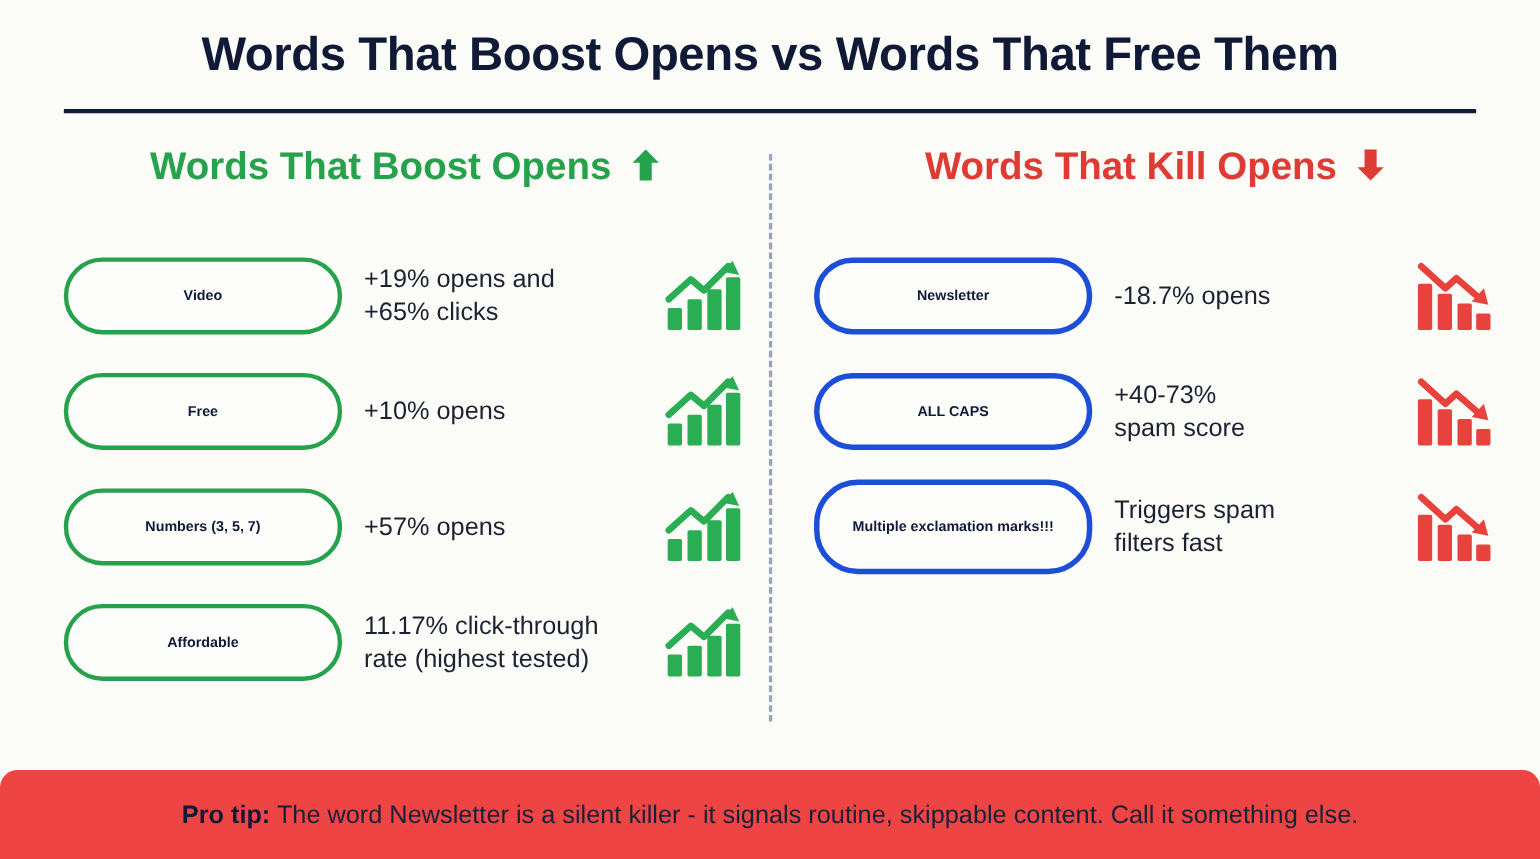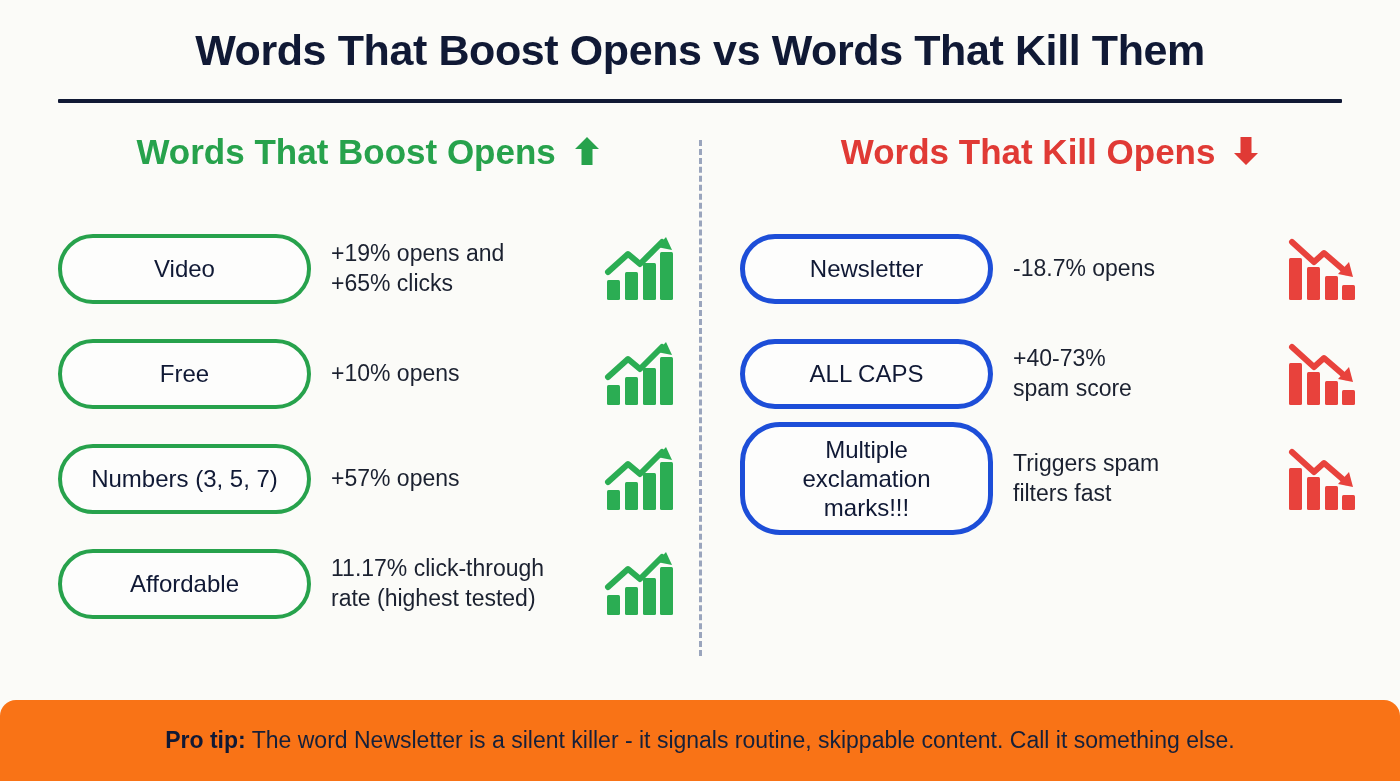--- a/index.html
+++ b/index.html
@@ -90,22 +90,22 @@
   .pill {
     box-sizing: border-box;
     width: 253px;
     min-height: 70px;
     border-radius: 40px;
     background: #fdfdfc;
     display: flex;
     align-items: center;
     justify-content: center;
     text-align: center;
-    font-size: 24px;
-    font-weight: normal;
+    font-size: 13px;
+    font-weight: bold;
     color: #101935;
     padding: 8px 14px;
     line-height: 1.22;
     flex: 0 0 auto;
   }
   .pill.green { border: 4px solid #27a24c; }
   .pill.red   { border: 5px solid #1d4ed8; }
   .pill.tall  { min-height: 86px; }
 
   .stat {
@@ -127,21 +127,21 @@
     justify-content: center;
   }
 
   
   .footer {
     position: absolute;
     left: 0;
     top: 700px;
     width: 1400px;
     height: 81px;
-    background: #f97316;
+    background: #ef4444;
     border-top-left-radius: 16px;
     border-top-right-radius: 16px;
     display: flex;
     align-items: center;
     justify-content: center;
   }
   .footer-text {
     font-size: 23px;
     color: #16203a;
     white-space: nowrap;
@@ -149,21 +149,21 @@
   .footer-label {
     font-weight: bold;
     color: #101935;
   }
 </style>
 </head>
 <body>
 
 <div id="page">
 
-  <div class="title">Words That Boost Opens vs Words That Kill Them</div>
+  <div class="title">Words That Boost Opens vs Words That Free Them</div>
   <div class="title-rule"></div>
 
   <div class="divider"></div>
 
   <div class="col col-left">
     <div class="col-head boost">
       <span>Words That Boost Opens</span>
       <span class="head-arrow">
         <svg width="26" height="30" viewBox="0 0 26 30" aria-hidden="true">
           <path d="M13 1 L25 13 L18.5 13 L18.5 29 L7.5 29 L7.5 13 L1 13 Z" fill="#27a24c"></path>

